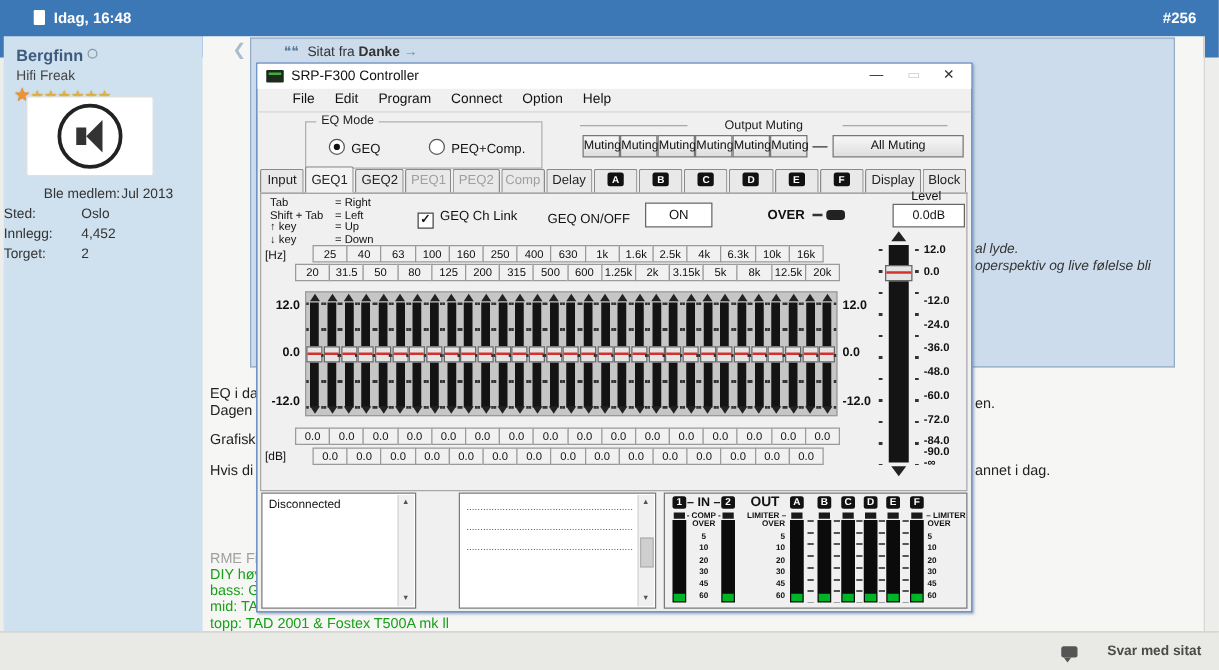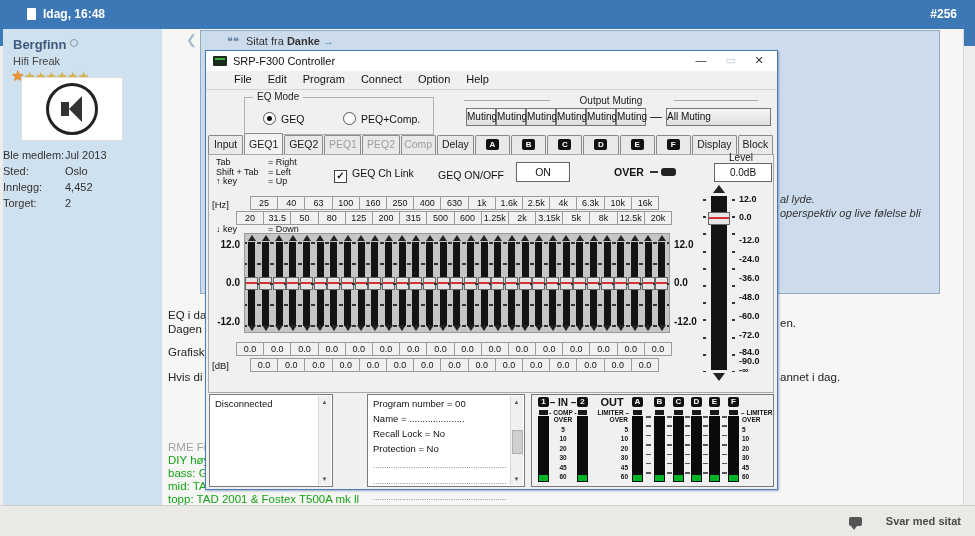--- a/index.html
+++ b/index.html
@@ -51,21 +51,21 @@
   .menubar{left:0;top:20px;width:100%;height:19px;border-bottom:1px solid #d6d6d6;display:flex;padding-left:20px;box-sizing:border-box}
   .menuitem{font-size:11px;color:#111;padding:2px 8px 0 8px}
   .groupbox{border:1px solid #b0b0b0}
   .legend{position:absolute;top:-7px;left:8px;background:#f0f0f0;padding:0 4px;font-size:10px;color:#222}
   .radio{display:inline-block;width:11px;height:11px;border:1px solid #555;border-radius:50%;background:#fff;position:relative;vertical-align:-2px;margin-right:5px}
   .radio.sel::after{content:"";position:absolute;left:3px;top:3px;width:5px;height:5px;border-radius:50%;background:#111}
   .rlabel{font-size:10.5px;color:#111}
   .omline{position:absolute;top:49px;height:1px;background:#a8a8a8}
   .omlabel{left:345px;top:44px;width:120px;text-align:center;font-size:10px;color:#222}
   .mutrow{left:260px;top:57px;display:flex}
-  .btn{box-sizing:border-box;border:1px solid #777;background:linear-gradient(#f7f7f7,#dedede);font-size:10px;color:#111;line-height:16px}
+  .btn{box-sizing:border-box;border:1px solid #777;background:linear-gradient(#f7f7f7,#dedede);font-size:10px;color:#111;text-align:center;line-height:16px}
   .mutbtn{width:30px;height:18px;margin-right:0}
   .dashsep{left:444px;top:66px;width:12px;height:1px;background:#333}
   .allbtn{left:460px;top:57px;width:105px;height:18px;position:absolute}
   .tabrow{left:2px;top:82px;width:566px;display:flex;align-items:flex-end;border-bottom:1px solid #8a8a8a;height:21px}
   .tab{box-sizing:border-box;height:19px;border:1px solid #8a8a8a;border-bottom:none;border-radius:2px 2px 0 0;background:#e9e9e9;font-size:10.5px;line-height:17px;text-align:center;color:#222;margin-right:1px}
   .tab.active{background:#f3f3f3;height:21px;line-height:20px;position:relative;z-index:2}
   .tab.disabled{color:#9f9f9f}
   .badge{display:inline-block;width:13px;height:11px;background:#111;color:#fff;font-size:8px;font-weight:bold;line-height:11px;border-radius:2px;vertical-align:1px}
   .contentbox{left:2px;top:103px;width:566px;height:239px;border:1px solid #a8a8a8;box-sizing:border-box}
   .hintrow{left:10px;font-size:9px;color:#111;white-space:nowrap}
@@ -137,21 +137,21 @@
   <div class="abs uname"><span>Bergfinn</span><span class="onlinedot"></span></div>
   <div class="abs utitle">Hifi Freak</div>
   <div class="abs stars" id="star-row"><span class="star first">★</span><span class="star">★</span><span class="star">★</span><span class="star">★</span><span class="star">★</span><span class="star">★</span><span class="star">★</span></div>
   <div class="abs avatarbox">
     <div class="abs spk-circle">
       <div class="abs spk-rect"></div>
       <div class="abs spk-horn"></div>
     </div>
   </div>
   <div id="info-rows">
-      <div class="abs inforow" style="left: 0px; top: 120px;"><div class="lab" style="display: inline-block;">Ble medlem:</div><div style="display: inline-block;">Jul 2013</div></div>
+      <div class="abs inforow" style="left: 0px; top: 120px;"><div class="lab" style="display: inline-block; padding-left: 32px;">Ble medlem:</div><div style="display: inline-block;">Jul 2013</div></div>
       <div class="abs inforow" style="left: 0px; top: 136px;"><div class="lab" style="display: inline-block;">Sted:</div><div style="display: inline-block;">Oslo</div></div>
       <div class="abs inforow" style="left: 0px; top: 152px;"><div class="lab" style="display: inline-block;">Innlegg:</div><div style="display: inline-block;">4,452</div></div>
       <div class="abs inforow" style="left: 0px; top: 168px;"><div class="lab" style="display: inline-block;">Torget:</div><div style="display: inline-block;">2</div></div>
     </div>
 </div>
 
 <div class="abs chev">❮</div>
 
 <div class="abs quote">
   <div class="abs qhead">
@@ -237,21 +237,21 @@
       <div class="tab" style="width: 36px;"><span class="badge">F</span></div>
       <div class="tab" style="width: 46px;">Display</div>
       <div class="tab" style="width: 36px;">Block</div>
     </div>
   <div class="abs contentbox"></div>
 
   <div id="hint-rows">
       <div class="abs hintrow" style="top: 106px;"><div class="k" style="display: inline-block;">Tab</div><div style="display: inline-block;">= Right</div></div>
       <div class="abs hintrow" style="top: 115.5px;"><div class="k" style="display: inline-block;">Shift + Tab</div><div style="display: inline-block;">= Left</div></div>
       <div class="abs hintrow" style="top: 125px;"><div class="k" style="display: inline-block;">↑ key</div><div style="display: inline-block;">= Up</div></div>
-      <div class="abs hintrow" style="top: 134.5px; margin-top: 38px;"><div class="k" style="display: inline-block;">↓ key</div><div style="display: inline-block;">= Down</div></div>
+      <div class="abs hintrow" style="top: 134.5px;"><div class="k" style="display: inline-block;">↓ key</div><div style="display: inline-block;">= Down</div></div>
     </div>
 
   <div class="abs chk">
     <span class="chkbox">✓</span><span>GEQ Ch Link</span>
   </div>
   <div class="abs onofflab">GEQ ON/OFF</div>
   <div class="abs onbox">ON</div>
   <div class="abs overwrap">
     <span>OVER</span>
     <span class="overdash"></span>
@@ -554,26 +554,20 @@
     </div>
 
   <div class="abs statusbox" style="left:3px;top:343px;width:124px;height:93px">
     <div class="statustext">Disconnected</div>
     <div class="sbar">
       <div class="sarr" style="top:3px">▲</div>
       <div class="sarr" style="bottom:3px">▼</div>
     </div>
   </div>
   <div class="abs statusbox" style="left:161px;top:343px;width:158px;height:93px">
-    <div id="status-lines">
-        <div class="statustext">Program number = 00</div>
-        <div class="statustext">Name = .....................</div>
-        <div class="statustext">Recall Lock = No</div>
-        <div class="statustext">Protection = No</div>
-      </div>
     <div id="status-dots">
         <div class="dotline" style="margin-top: 6px;">............................................................</div>
         <div class="dotline" style="margin-top: 6px;">............................................................</div>
         <div class="dotline" style="margin-top: 6px;">............................................................</div>
       </div>
     <div class="sbar">
       <div class="sarr" style="top:3px">▲</div>
       <div class="sthumb" style="top:34px"></div>
       <div class="sarr" style="bottom:3px">▼</div>
     </div>

